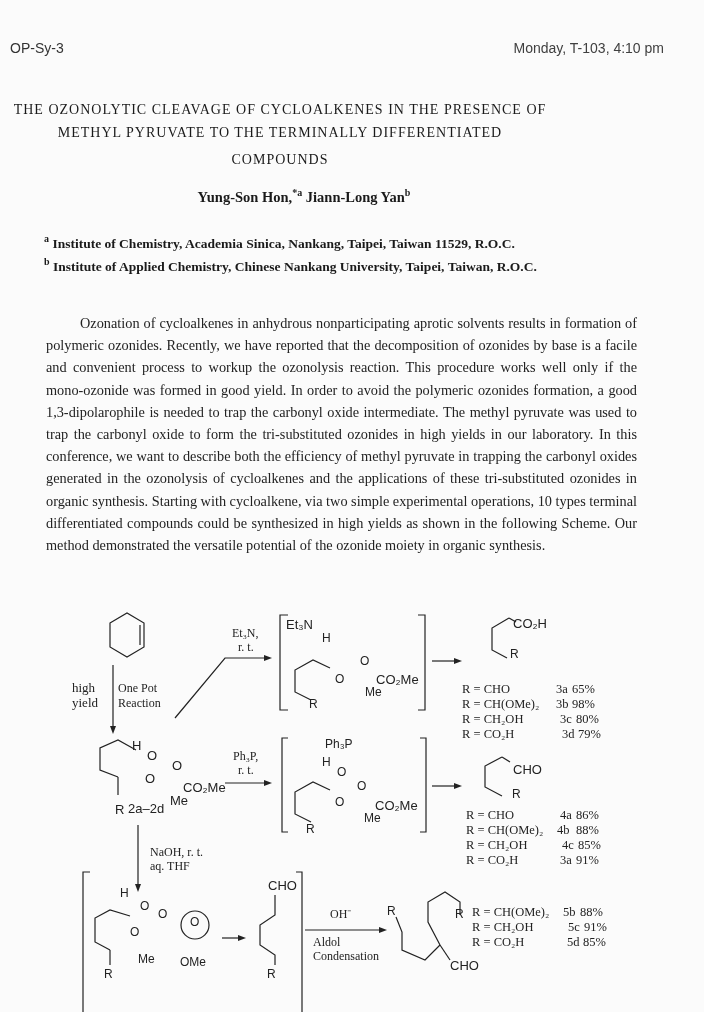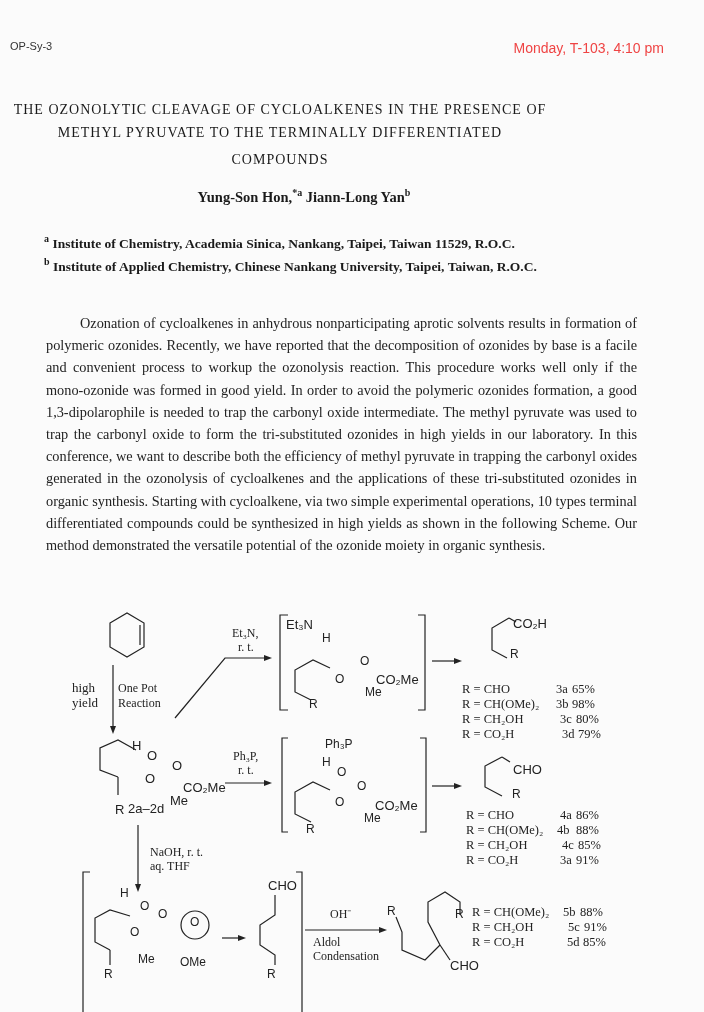--- a/index.html
+++ b/index.html
@@ -1,21 +1,21 @@
 <!DOCTYPE html>
 <html><head>
 <meta charset="utf-8">
 <style>
   html, body { margin:0; padding:0; }
   body { width:704px; height:1012px; background:#fbfbfb; position:relative; overflow:hidden; color:#1a1a1a; }
   .sans { font-family:"Liberation Sans", sans-serif; }
   .serif { font-family:"Liberation Serif", serif; }
   .abs { position:absolute; }
-  #hdr-left { left:10px; top:40px; font-size:11px; color:#333; }
-  #hdr-right { right:40px; top:40px; font-size:14px; color:#ef4444; }
+  #hdr-left { left:10px; top:40px; font-size:14px; color:#333; }
+  #hdr-right { right:40px; top:40px; font-size:14px; color:#404040; }
   .title { left:0; width:560px; text-align:center; font-size:14px; letter-spacing:1px; font-weight:normal; }
   #authors { left:0; width:608px; text-align:center; top:187px; font-size:14.5px; font-weight:bold; }
   sup { font-size:10px; }
   .aff { font-size:13.5px; font-weight:bold; }
   #abstract { left:34px; top:300px; width:615px; font-size:14.3px; line-height:22.2px; text-align:justify; color:#222; }
   #abstract p { margin:12px; text-indent:34px; }
   svg text { font-family:"Liberation Sans", sans-serif; fill:#222; }
   svg .st { font-family:"Liberation Serif", serif; }
   .ln { stroke:#222; stroke-width:1.2; fill:none; }
 </style>

